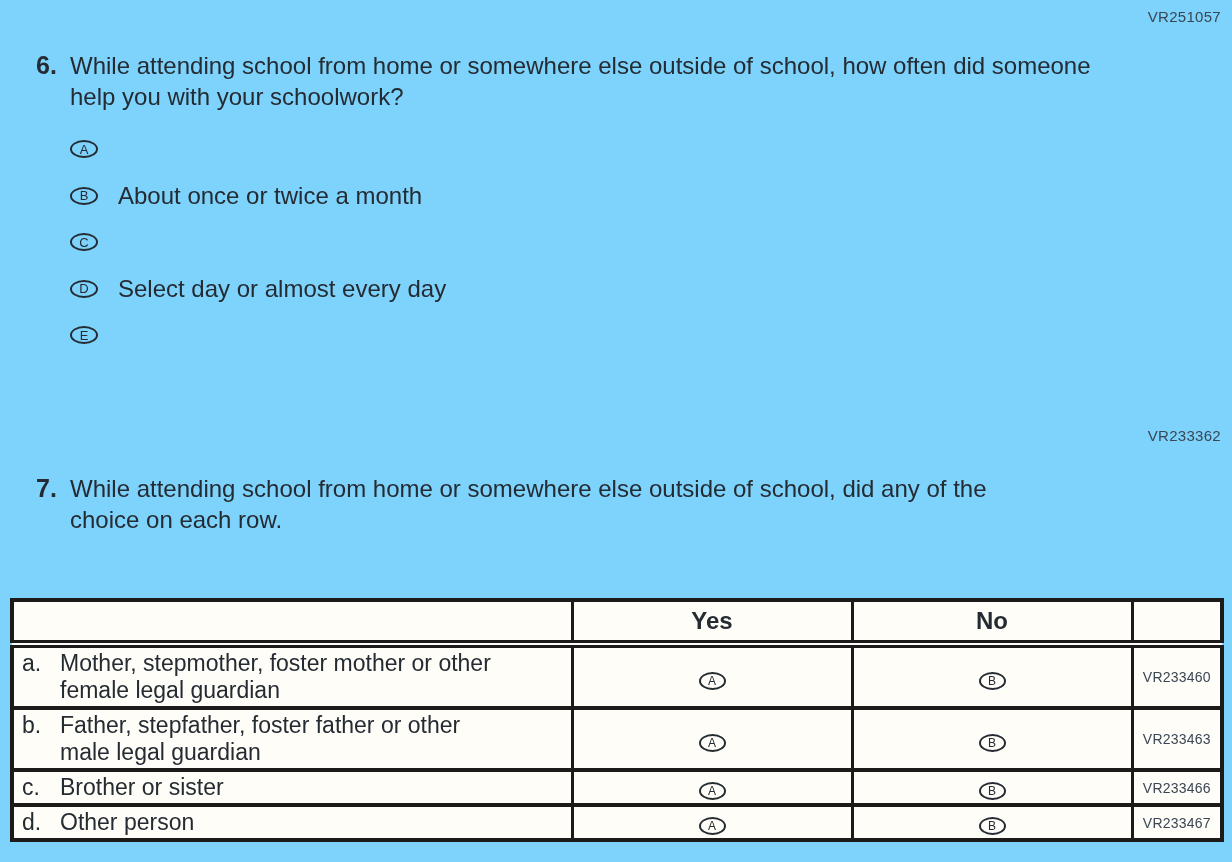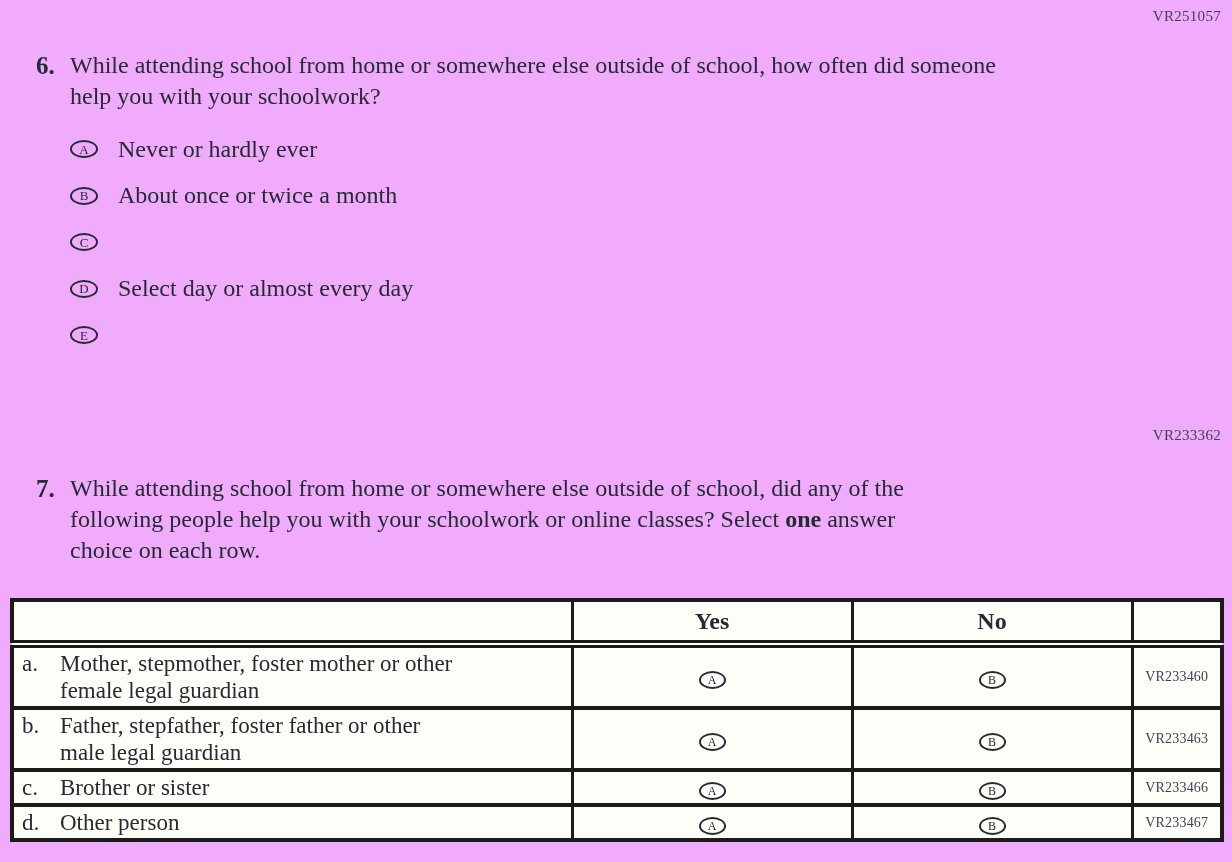--- a/index.html
+++ b/index.html
@@ -4,22 +4,22 @@
 <style>
   html, body {
     margin: 0;
     padding: 0;
     background: #fffdf8;
   }
   .page {
     position: relative;
     width: 1232px;
     height: 862px;
-    background: #f0abfc;
-    font-family: Liberation Serif, serif;
+    background: #7dd3fc;
+    font-family: Liberation Sans, sans-serif;
     color: #252b32;
     overflow: hidden;
   }
   .vr-code {
     position: absolute;
     right: 11px;
     font-size: 15px;
     color: #3a4653;
     letter-spacing: 0.3px;
   }
@@ -148,21 +148,20 @@
   <section class="question q6">
     <div class="qnum">6.</div>
     <div class="qbody">
       <div class="qtext">
         <div>While attending school from home or somewhere else outside of school, how often did someone</div>
         <div>help you with your schoolwork?</div>
       </div>
       <ul class="options">
         <li class="option">
           <span class="bubble">A</span>
-          <span class="option-label">Never or hardly ever</span>
         </li>
         <li class="option">
           <span class="bubble">B</span>
           <span class="option-label">About once or twice a month</span>
         </li>
         <li class="option">
           <span class="bubble">C</span>
         </li>
         <li class="option">
           <span class="bubble">D</span>
@@ -175,21 +174,20 @@
     </div>
   </section>
 
   <div class="vr-code mid">VR233362</div>
 
   <section class="question q7">
     <div class="qnum">7.</div>
     <div class="qbody">
       <div class="qtext">
         <div>While attending school from home or somewhere else outside of school, did any of the</div>
-        <div><span>following people help you with your schoolwork or online classes? Select </span><span class="bold">one</span><span> answer</span></div>
         <div>choice on each row.</div>
       </div>
     </div>
   </section>
 
   <table class="grid">
     <colgroup>
       <col class="c1">
         <col class="c2">
         <col class="c3">

